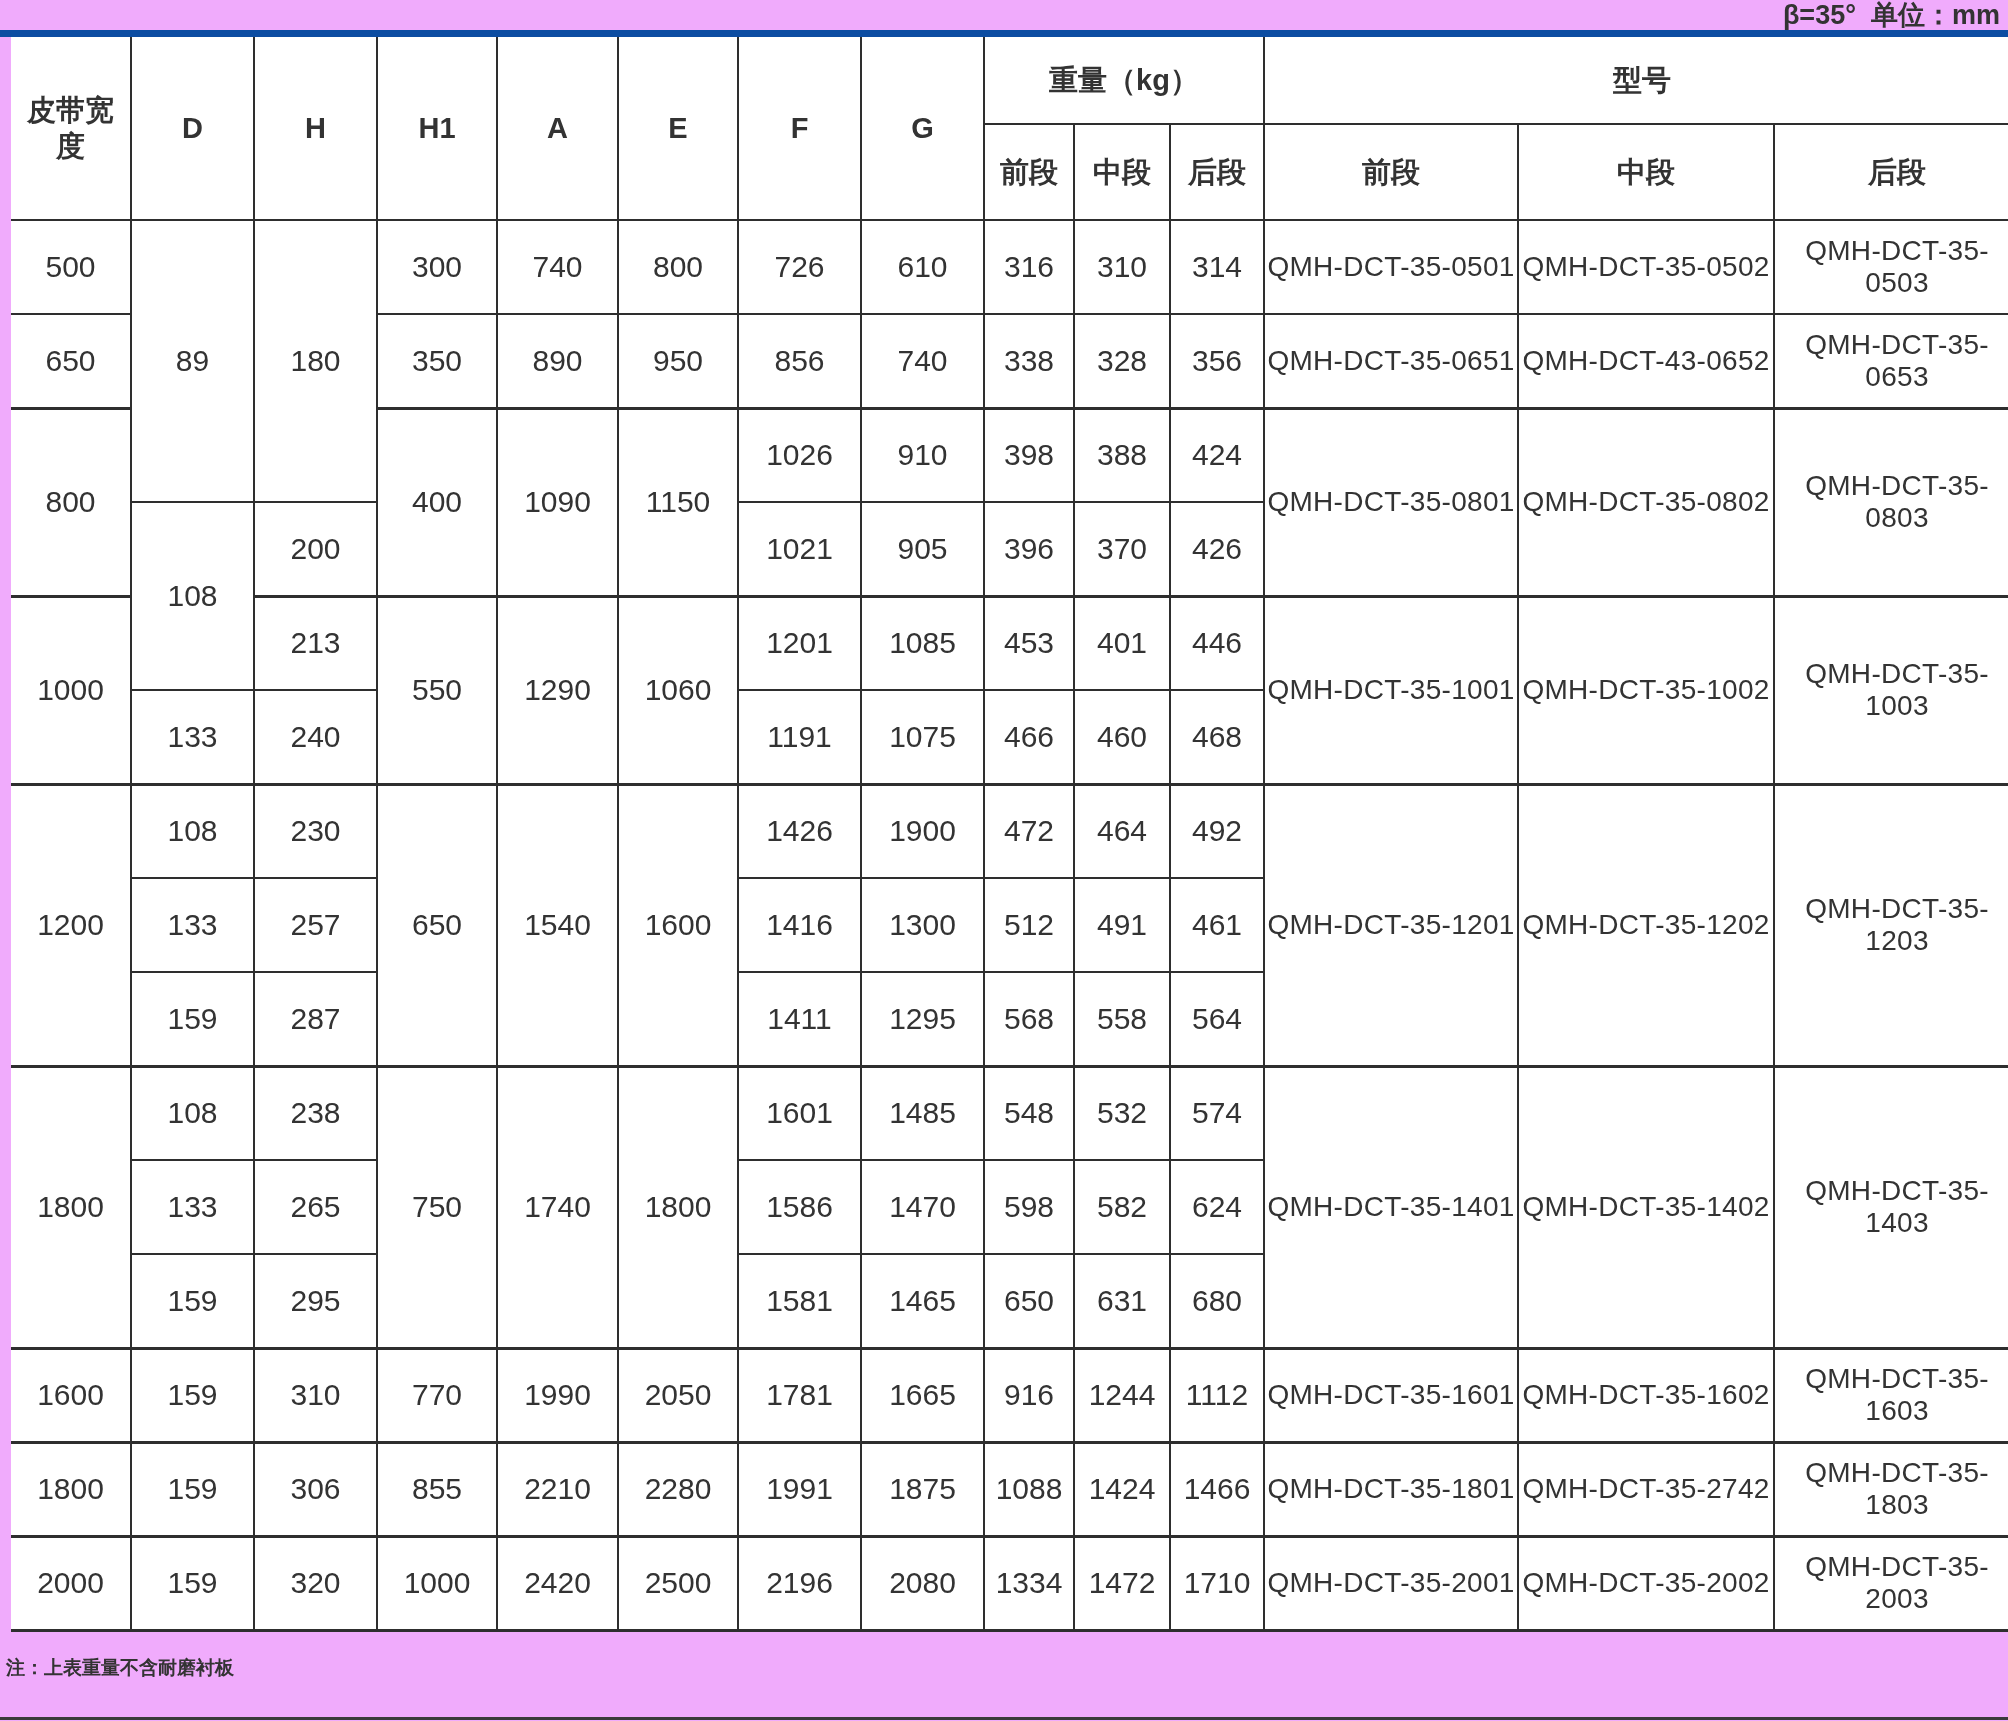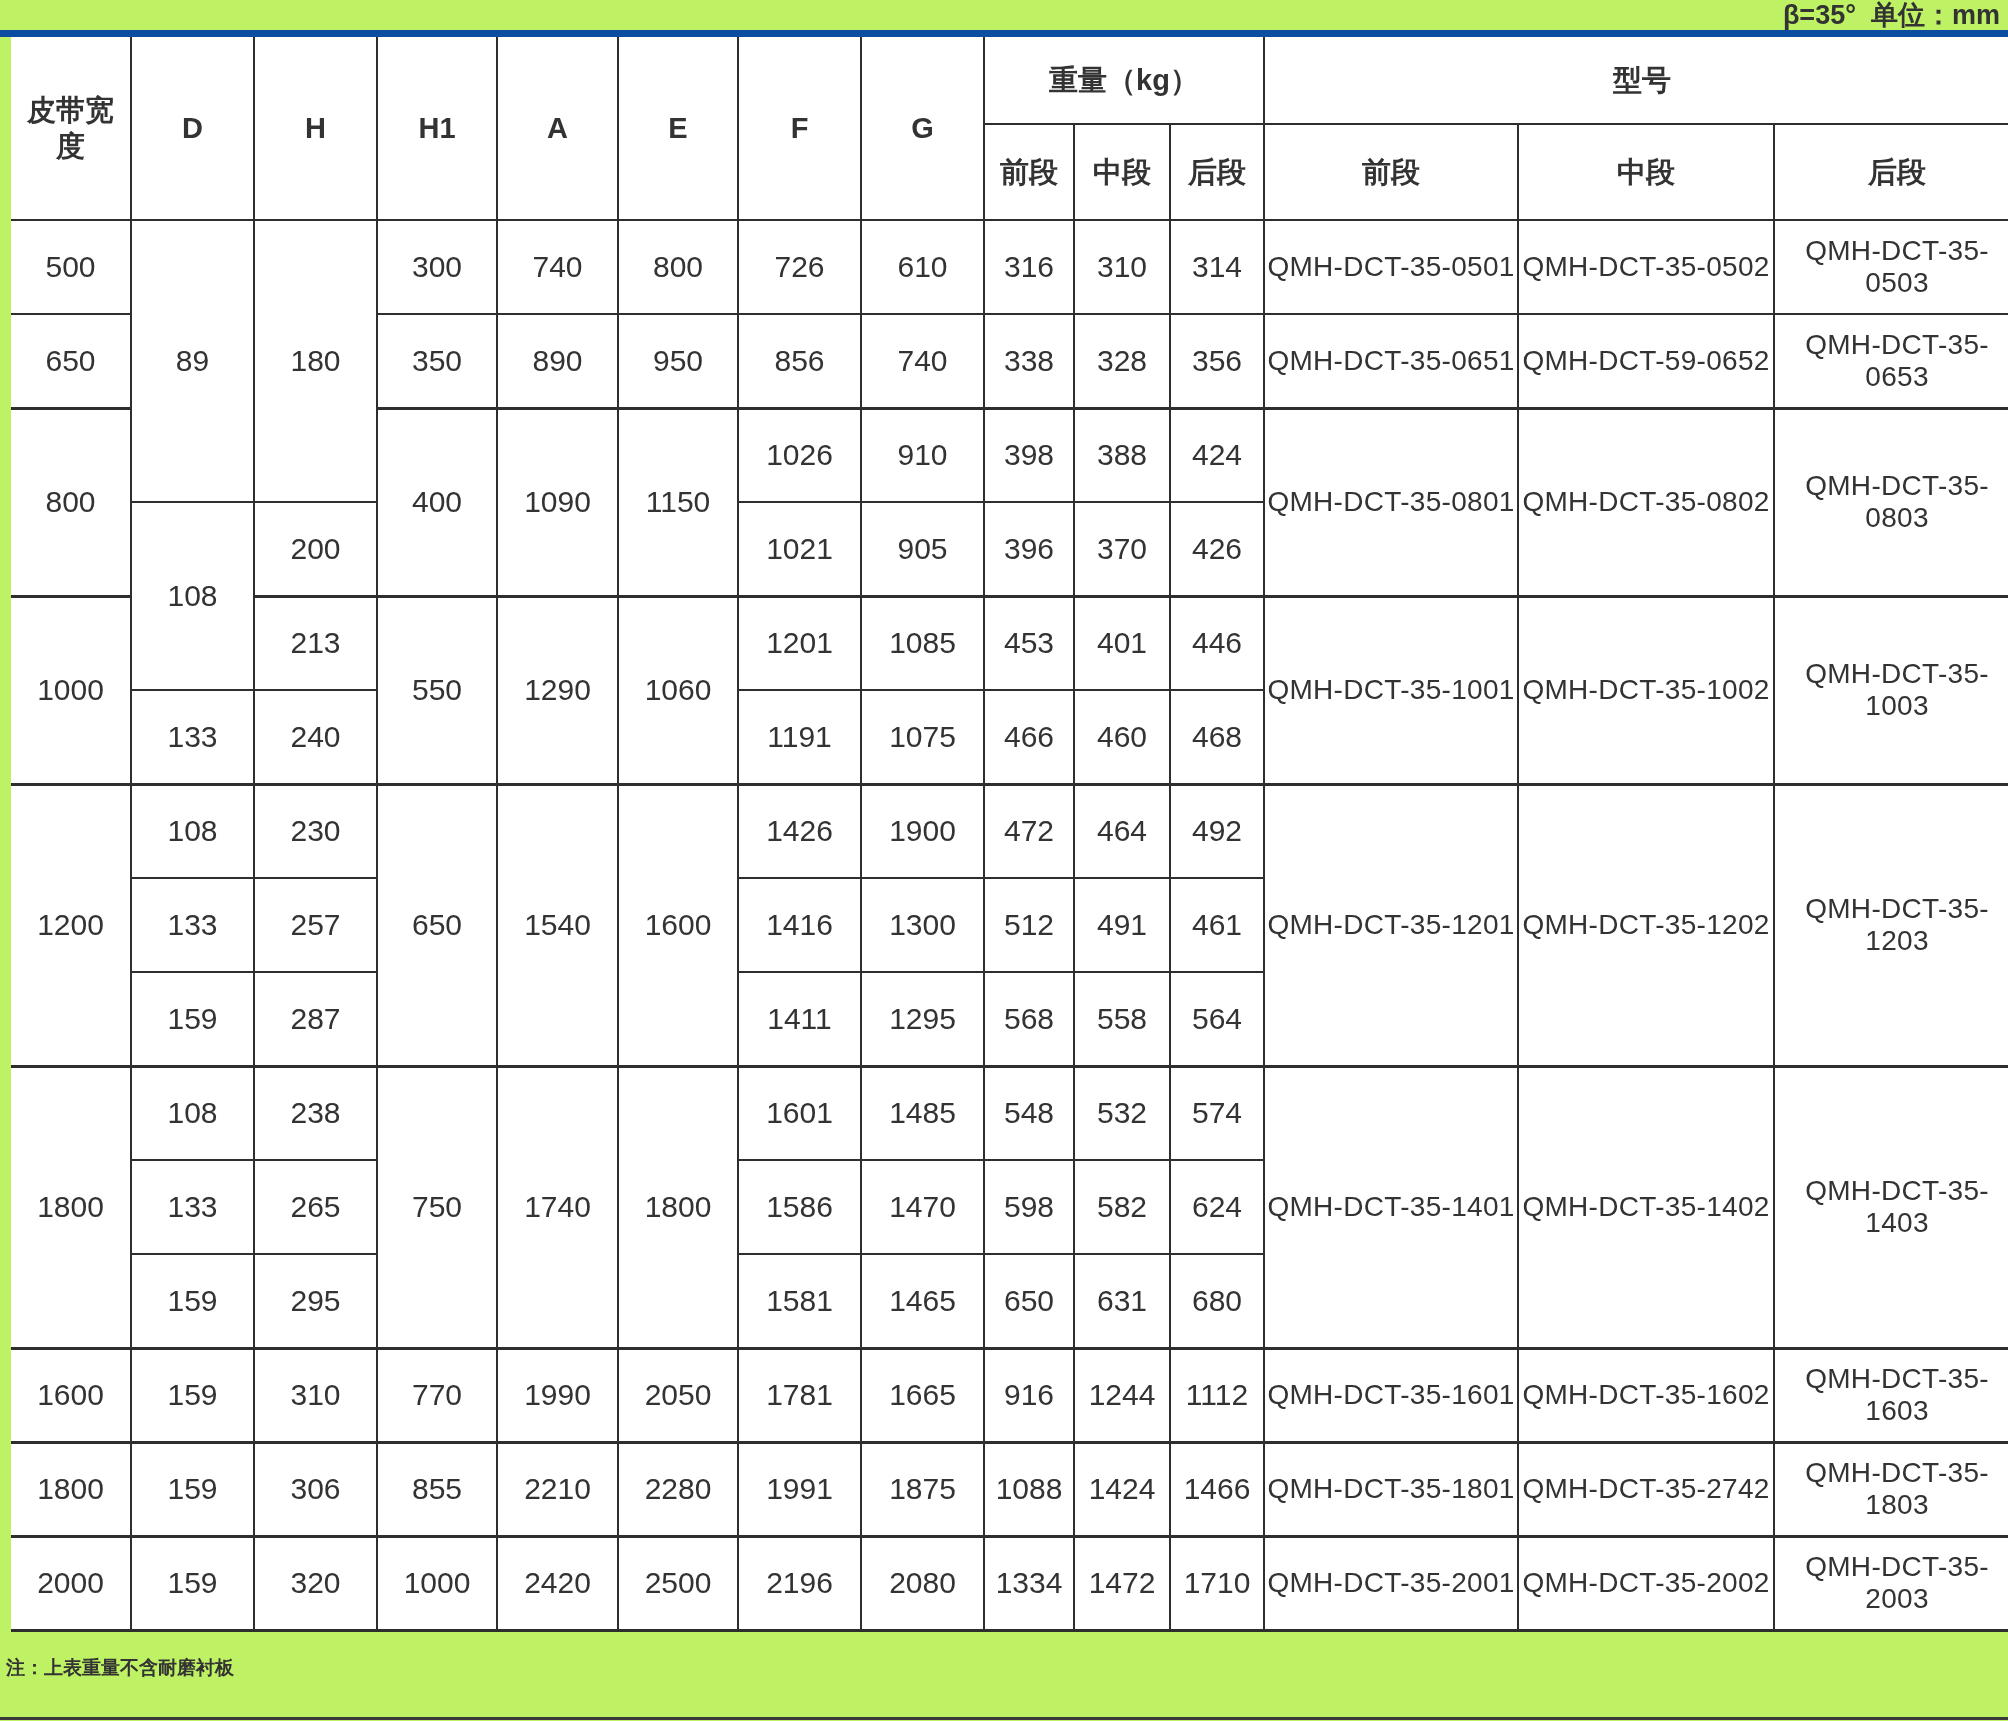--- a/index.html
+++ b/index.html
@@ -1,17 +1,17 @@
 <!DOCTYPE html>
 <html><head>
 <meta charset="utf-8">
 <style>
   html,body { margin:0; padding:0; background:#fff; }
   .page {
-    position:relative; width:2008px; height:1721px; background:#bef264;
+    position:relative; width:2008px; height:1721px; background:#f0abfc;
     font-family:"Liberation Sans","DejaVu Sans",sans-serif; color:#333333; overflow:hidden;
   }
   .annotation {
     position:absolute; top:0; right:8px; height:30px; line-height:30px;
     font-size:27px; font-weight:bold; white-space:pre; color:#333;
   }
   .accent-line { position:absolute; top:30px; left:0; width:100%; height:7px; background:#0c4da2; }
   .bottom-line { position:absolute; top:1717px; left:0; width:100%; height:3px; background:#3a3a3a; }
   table.spec { position:absolute; top:37px; left:11px; width:2008px; border-collapse:collapse; table-layout:fixed; }
   .spec th, .spec td {
@@ -102,21 +102,21 @@
         <td>650</td>
         <td>350</td>
         <td>890</td>
         <td>950</td>
         <td>856</td>
         <td>740</td>
         <td>338</td>
         <td>328</td>
         <td>356</td>
         <td class="model">QMH-DCT-35-0651</td>
-        <td class="model">QMH-DCT-59-0652</td>
+        <td class="model">QMH-DCT-43-0652</td>
         <td class="model">QMH-DCT-35-0653</td>
       </tr>
       <tr class="grp">
         <td rowspan="2">800</td>
         <td rowspan="2">400</td>
         <td rowspan="2">1090</td>
         <td rowspan="2">1150</td>
         <td>1026</td>
         <td>910</td>
         <td>398</td>

